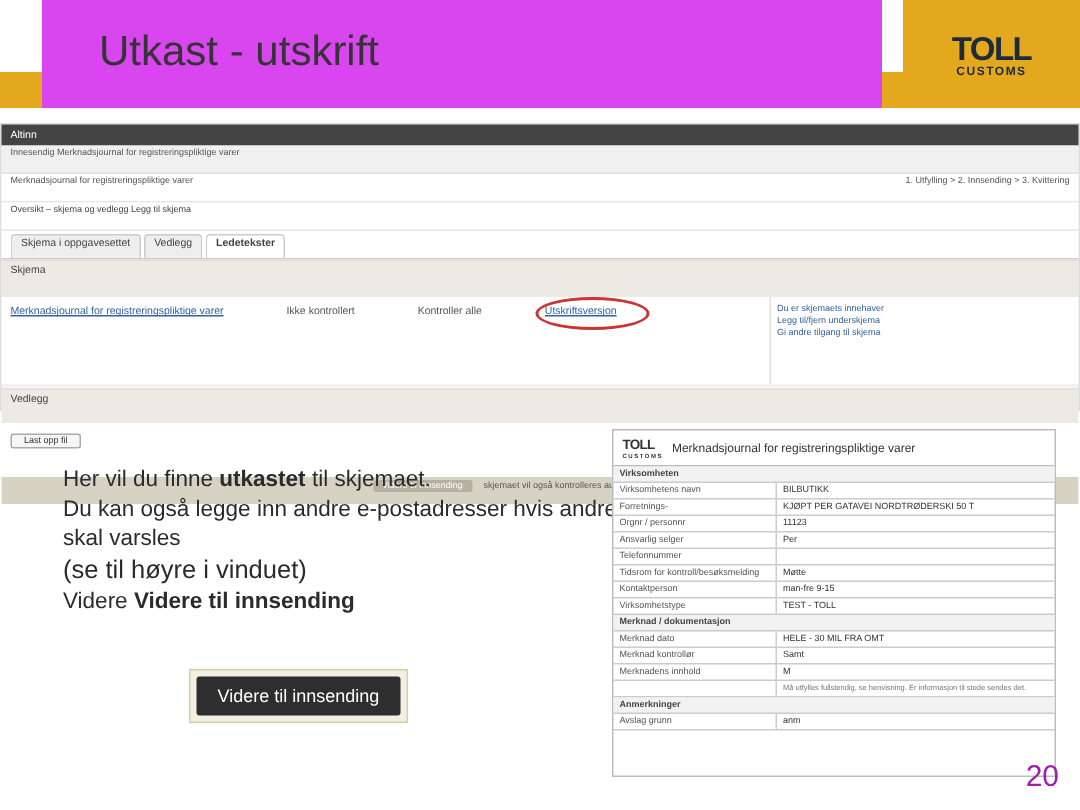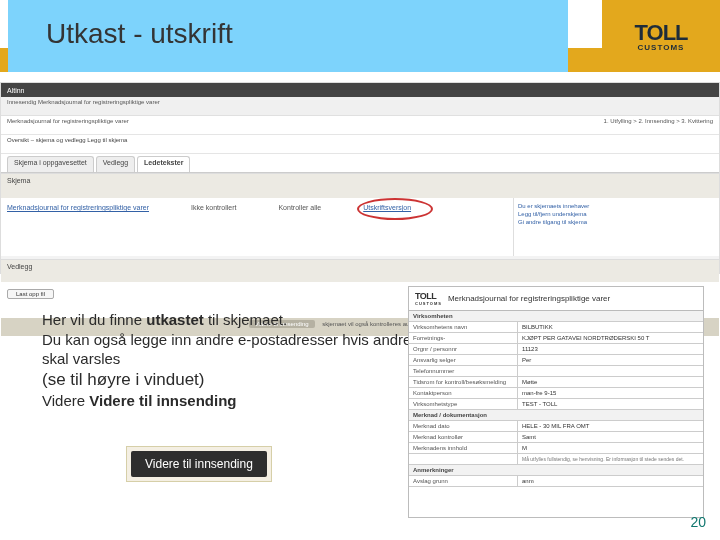--- a/index.html
+++ b/index.html
@@ -1,19 +1,19 @@
 <!DOCTYPE html>
 <html><head>
 <meta charset="utf-8">
 <style>
 html,body{margin:0;padding:0;font-family:Arial,Helvetica,sans-serif;background:#fff;color:#333}
 .slide{width:720px;height:540px;position:relative;overflow:hidden;background:#fff}
 .title{position:absolute;left:38px;top:18px;font-size:28px;color:#343434}
 .goldbar{position:absolute;top:48px;left:0;right:0;height:24px;background:#e3a81d;z-index:0}
-.title-wrap{position:absolute;left:8px;top:0;width:560px;height:72px;background:#7dd3fc;z-index:2}
+.title-wrap{position:absolute;left:28px;top:0;width:560px;height:72px;background:#d946ef;z-index:2}
 .logo-block{position:absolute;right:0;top:0;width:118px;height:72px;background:#e3a81d;z-index:3;display:flex;flex-direction:column;align-items:center;justify-content:center}
 .logo-block .toll{font-family:Impact,Arial Black,sans-serif;font-weight:900;font-size:22px;letter-spacing:-1px;color:#1e2c3a}
 .logo-block .sub{font-size:8px;font-weight:700;letter-spacing:1px;color:#1e2c3a;margin-top:-3px}
 .screenshot{position:absolute;left:0;right:0;top:82px;height:190px;background:#f3f3f3;border:1px solid #ddd}
 .sc-head{height:14px;background:#444;display:flex;align-items:center;padding:0 6px;color:#fff;font-size:7px}
 .sc-path{height:14px;background:#f0f0f0;border-bottom:1px solid #e0e0e0;font-size:6px;color:#555;padding:2px 6px}
 .sc-crumb{height:14px;background:#fff;font-size:6px;color:#555;padding:2px 6px;display:flex;justify-content:space-between;border-bottom:1px solid #e5e5e5}
 .sc-steps{height:14px;background:#fff;font-size:6px;color:#444;padding:2px 6px;border-bottom:1px solid #e5e5e5}
 .sc-tabs{height:16px;display:flex;gap:2px;padding:2px 6px 0;background:#fff;border-bottom:1px solid #ccc}
 .tab{font-size:7px;padding:2px 6px;border:1px solid #ccc;border-bottom:none;border-radius:3px 3px 0 0;background:#eee;color:#444}
@@ -39,21 +39,21 @@
 .btn-dark span{display:inline-block;background:#2e2e2e;color:#fff;font-size:12px;padding:6px 14px;border-radius:2px}
 .form-preview{position:absolute;left:408px;top:286px;width:294px;height:230px;border:1px solid #bcbcbc;background:#fff;font-size:6px;color:#444}
 .fp-head{display:flex;align-items:center;gap:6px;padding:4px 6px;border-bottom:1px solid #bbb}
 .fp-logo{font-weight:900;font-size:9px;letter-spacing:-0.5px;color:#333}
 .fp-logo small{display:block;font-size:4px;letter-spacing:1px}
 .fp-title{font-size:8px;color:#333}
 .fp-row{display:flex;border-bottom:1px solid #ccc}
 .fp-row .k{flex:0 0 100px;padding:2px 4px;border-right:1px solid #ccc;color:#555}
 .fp-row .v{flex:1;padding:2px 4px;color:#333}
 .fp-sect{background:#f2f2f2;border-bottom:1px solid #ccc;padding:2px 4px;font-weight:bold}
-.pagenum{position:absolute;right:14px;bottom:10px;font-size:14px;color:#0f766e}
+.pagenum{position:absolute;right:14px;bottom:10px;font-size:20px;color:#a21caf}
 </style>
 </head>
 <body>
 
 <div class="slide">
 
   <div class="goldbar"></div>
 
   <div class="title-wrap">
     <div class="title">Utkast - utskrift</div>

